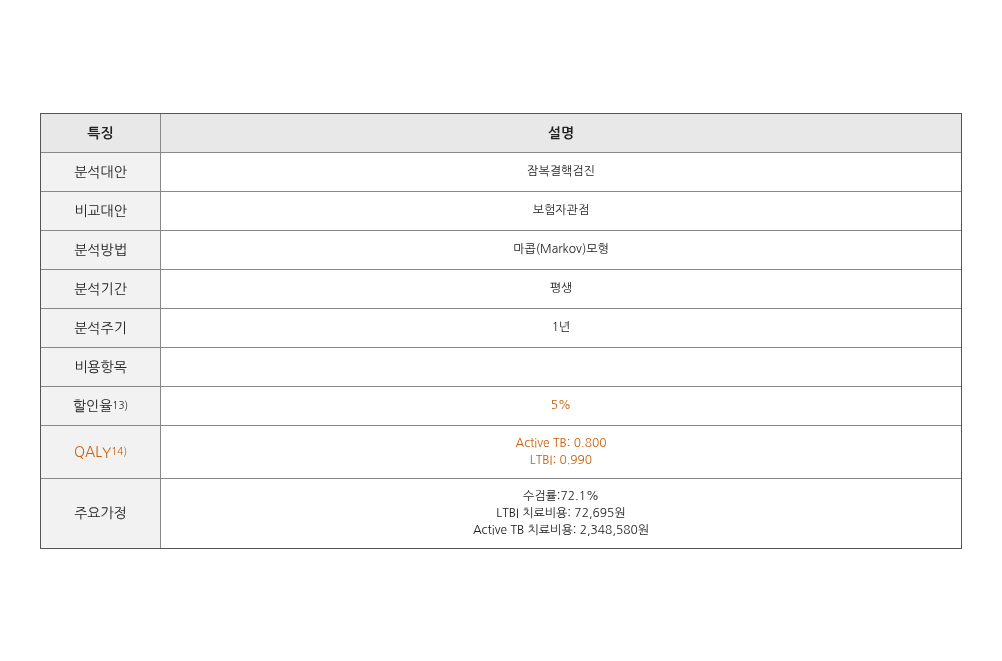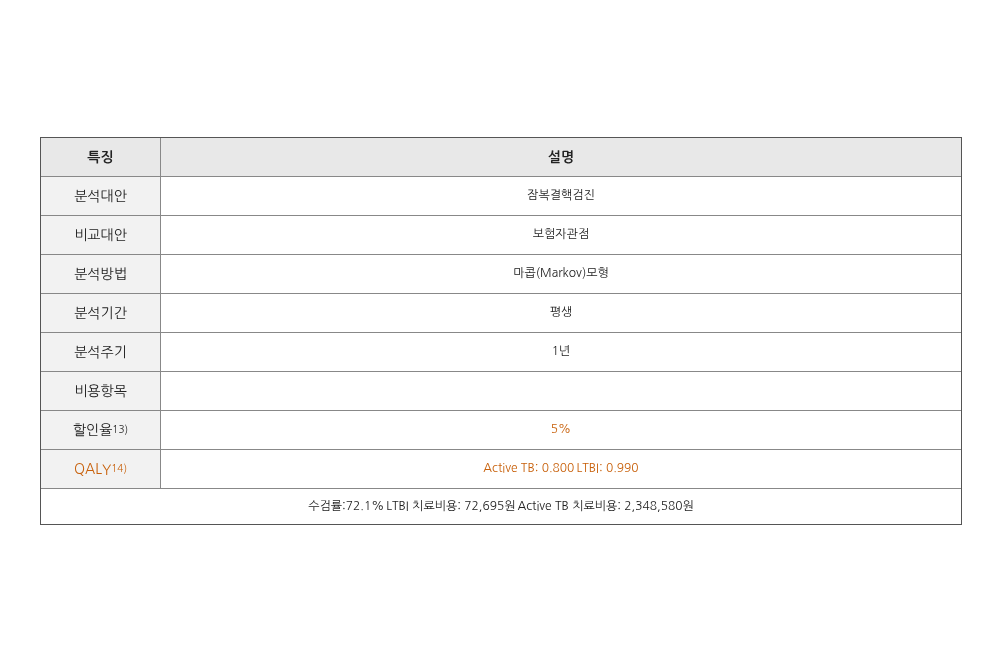--- a/index.html
+++ b/index.html
@@ -67,20 +67,21 @@
     .orange {
       color: #c8600a;
     }
 
     .cell-desc.orange-text {
       color: #c8600a;
     }
 
     .cell-desc .multiline {
       display: flex;
+      flex-direction: column;
       align-items: center;
       gap: 2px;
     }
 
     .cell-feature sup {
       font-size: 10px;
       vertical-align: super;
     }
   </style>
 </head>
@@ -138,20 +139,21 @@
     </div>
     <div class="cell-desc orange-text">
       <div class="multiline">
         <span>Active  TB: 0.800</span>
         <span>LTBI: 0.990</span>
       </div>
     </div>
   </div>
 
   <div class="table-row">
+    <div class="cell-feature">주요가정</div>
     <div class="cell-desc">
       <div class="multiline">
         <span>수검률:72.1%</span>
         <span>LTBI 치료비용: 72,695원</span>
         <span>Active  TB 치료비용: 2,348,580원</span>
       </div>
     </div>
   </div>
 </div>
 

